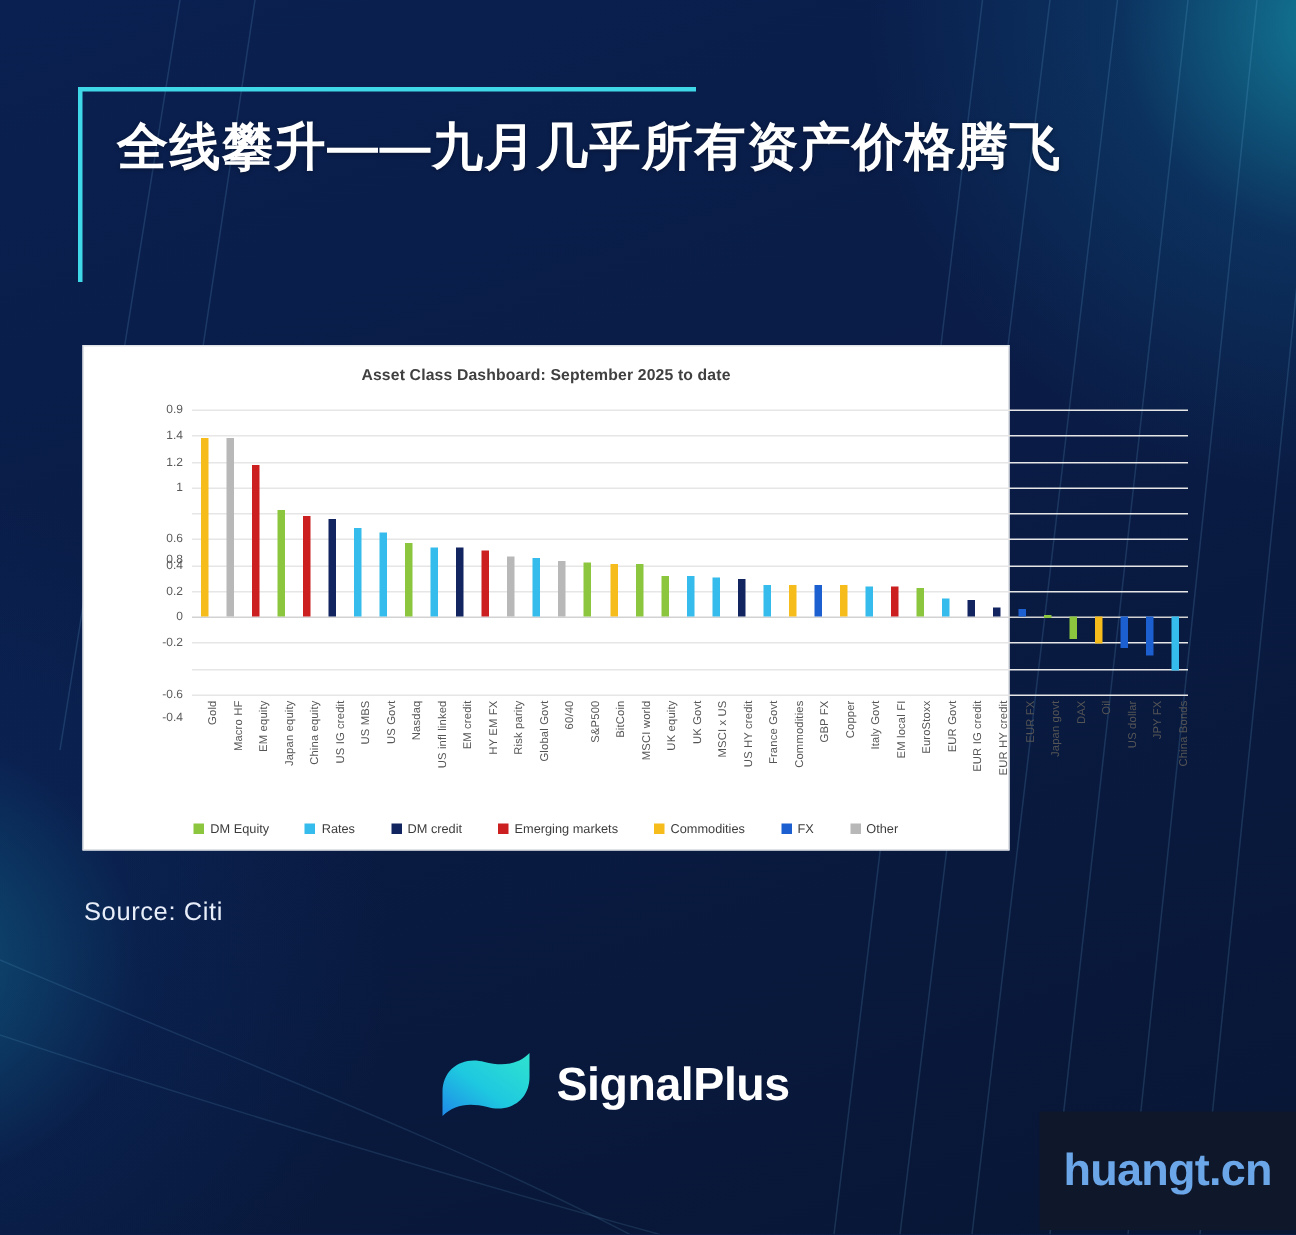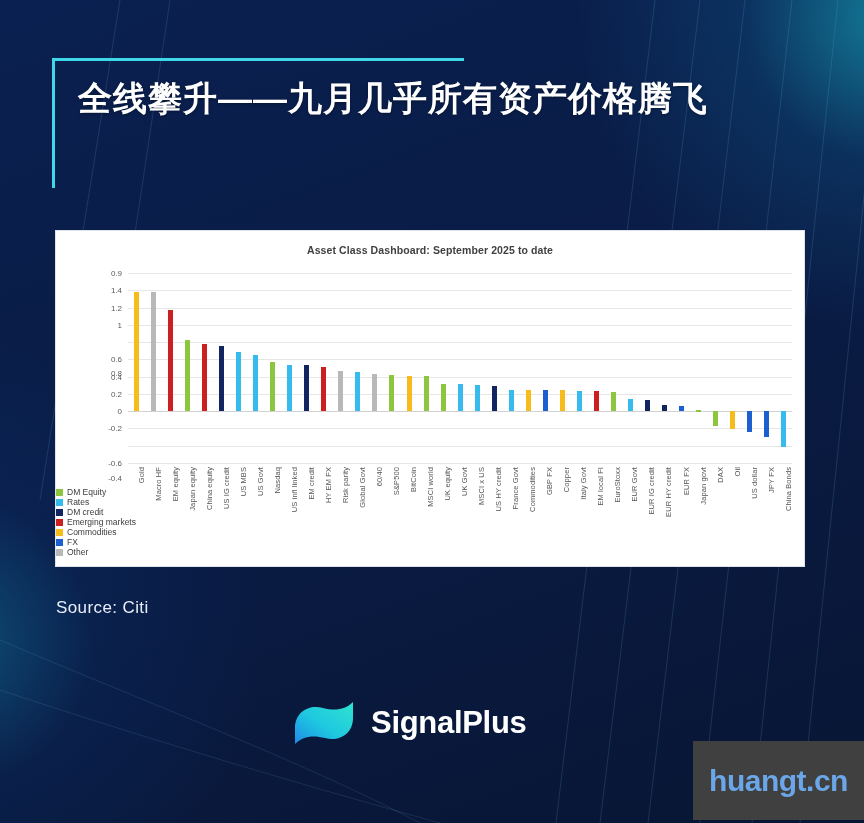--- a/index.html
+++ b/index.html
@@ -39,21 +39,21 @@
     line-height:1.45;
     letter-spacing:1px;
     width:730px;
     padding-top:16px;
     text-shadow:0 1px 3px rgba(0,0,0,.35);
   }
 
   
   #chart-card {
     position:absolute; left:55px; top:230px;
-    width:750px; height:337px;
+    width:618px; height:337px;
     background:#ffffff;
     border:1px solid #dfe3e8;
   }
   #chart-title {
     text-align:center; font-size:10.5px; font-weight:bold;
     color:#404040; margin-top:13px; letter-spacing:.1px;
   }
   #chart-subtitle {
     text-align:center; font-size:8.5px; font-style:italic;
     color:#4a4a4a; margin-top:3px;
@@ -90,22 +90,22 @@
     position:absolute; top:2px; left:50%;
     transform:rotate(-90deg) translateX(-100%);
     transform-origin:left top;
     font-size:7.5px; color:#555; white-space:nowrap;
     letter-spacing:.1px;
   }
 
   
   #legend {
     position:absolute; left:0; right:0; bottom:9px;
-    display:flex; justify-content:center; align-items:flex-start; gap:0;
-    font-size:8.5px; color:#3c3c3c;flex-direction:column;
+    display:flex; justify-content:center; align-items:center; gap:24px;
+    font-size:8.5px; color:#3c3c3c;
   }
   .legend-item { display:flex; align-items:center; gap:4px; }
   .legend-swatch { width:7px; height:7px; display:inline-block; }
 
   
   #source {
     position:absolute; left:56px; top:598px;
     color:#e8eef9; font-size:17px; letter-spacing:.4px;
   }
 
@@ -115,21 +115,21 @@
     display:flex; align-items:center; gap:16px;
   }
   #brand-mark { width:62px; height:58px; }
   #brand-name {
     color:#ffffff; font-size:31px; font-weight:bold; letter-spacing:-.3px;
   }
 
   
   #watermark {
     position:absolute; left:693px; top:741px; width:171px; height:79px;
-    background:#404040; display:flex; align-items:center; justify-content:center;
+    background:#0f172a; display:flex; align-items:center; justify-content:center;
   }
   #watermark-text {
     color:#6aa6e8; font-size:30px; font-weight:bold; letter-spacing:-.5px;
   }
 </style>
 </head>
 <body>
 
 <div id="bg">
   <svg viewBox="0 0 864 823">

